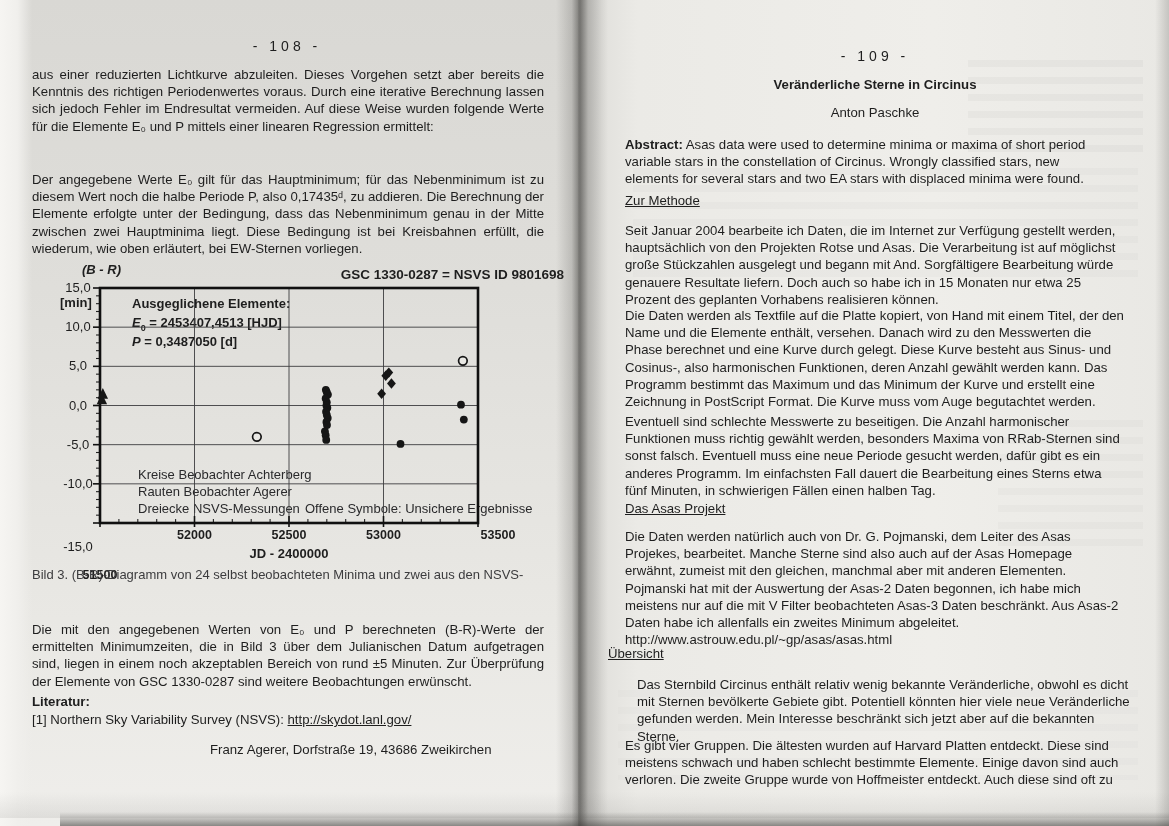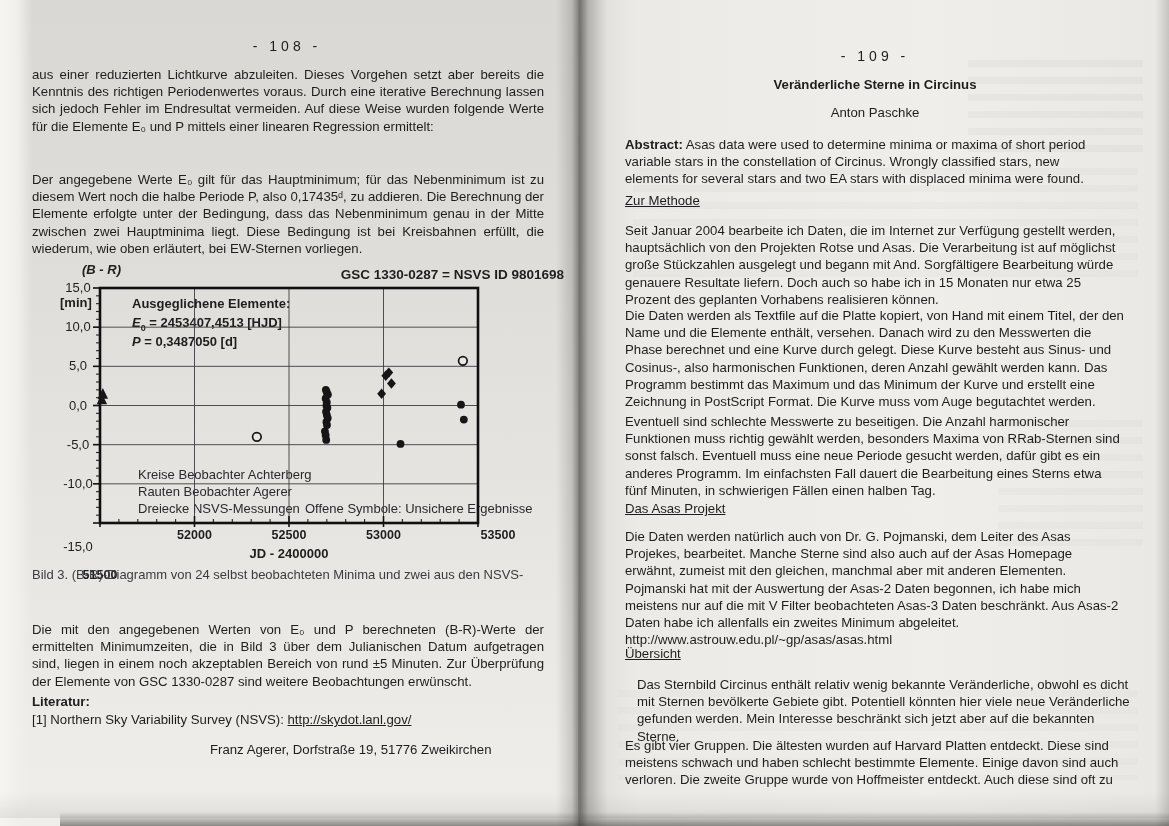--- a/index.html
+++ b/index.html
@@ -188,21 +188,21 @@
     </div>
 
     <div class="abs body-text just" style="left:32px;top:621px;width:512px;">Die mit den angegebenen Werten von E₀ und P berechneten (B-R)-Werte der ermittelten Minimumzeiten, die in Bild 3 über dem Julianischen Datum aufgetragen sind, liegen in einem noch akzeptablen Bereich von rund ±5 Minuten. Zur Überprüfung der Elemente von GSC 1330-0287 sind weitere Beobachtungen erwünscht.</div>
 
     <div class="abs body-text bold" style="left:32px;top:693px;">Literatur:</div>
     <div class="abs body-text" style="left:32px;top:711px;width:512px;">
       <span>[1] Northern Sky Variability Survey (NSVS): </span><span class="underline">http://skydot.lanl.gov/</span>
     </div>
 
     <div class="abs addr" style="left:210px;top:741px;width:360px;">
-      <div>Franz Agerer, Dorfstraße 19, 51776 Zweikirchen</div>
+      <div>Franz Agerer, Dorfstraße 19, 43686 Zweikirchen</div>
     </div>
   </div>
 
   <div id="right-page" class="page">
     <div class="ghost" style="left:390px;top:60px;width:175px;height:95px;"></div>
     <div class="ghost" style="left:55px;top:168px;width:505px;height:115px;opacity:.35;"></div>
     <div class="ghost" style="left:420px;top:420px;width:145px;height:130px;opacity:.4;"></div>
     <div class="ghost" style="left:40px;top:690px;width:520px;height:90px;opacity:.3;"></div>
 
     <div class="abs pageno" style="left:47px;top:48px;width:500px;">-  109  -</div>
@@ -218,21 +218,21 @@
     <div class="abs body-text" style="left:47px;top:307px;width:500px;">Die Daten werden als Textfile auf die Platte kopiert, von Hand mit einem Titel, der den Name und die Elemente enthält, versehen. Danach wird zu den Messwerten die Phase berechnet und eine Kurve durch gelegt. Diese Kurve besteht aus Sinus- und Cosinus-, also harmonischen Funktionen, deren Anzahl gewählt werden kann. Das Programm bestimmt das Maximum und das Minimum der Kurve und erstellt eine Zeichnung in PostScript Format. Die Kurve muss vom Auge begutachtet werden.</div>
     <div class="abs body-text" style="left:47px;top:413px;width:500px;">Eventuell sind schlechte Messwerte zu beseitigen. Die Anzahl harmonischer  Funktionen muss richtig gewählt werden, besonders Maxima von RRab-Sternen sind sonst falsch. Eventuell muss eine neue Periode gesucht werden, dafür gibt es ein anderes Programm. Im einfachsten Fall dauert die Bearbeitung eines Sterns etwa fünf Minuten, in schwierigen Fällen einen halben Tag.</div>
 
     <div class="abs body-text underline" style="left:47px;top:500px;">Das Asas Projekt</div>
     <div class="abs body-text" style="left:47px;top:528px;width:500px;">
       <div>Die Daten werden natürlich auch von Dr. G. Pojmanski, dem Leiter des Asas Projekes, bearbeitet. Manche Sterne sind also auch auf der Asas Homepage erwähnt, zumeist mit den gleichen, manchmal aber mit anderen Elementen.</div>
       <div>Pojmanski hat mit der Auswertung der Asas-2 Daten begonnen, ich habe mich meistens nur auf die mit V Filter beobachteten Asas-3 Daten beschränkt. Aus Asas-2 Daten habe ich allenfalls ein zweites Minimum abgeleitet.</div>
       <div>http://www.astrouw.edu.pl/~gp/asas/asas.html</div>
     </div>
 
-    <div class="abs body-text underline" style="left:47px;top:645px;">Übersicht</div>
+    <div class="abs body-text underline" style="left:30px;top:645px;">Übersicht</div>
     <div class="abs body-text" style="left:59px;top:676px;width:500px;">Das Sternbild Circinus enthält relativ wenig bekannte Veränderliche, obwohl es dicht mit Sternen bevölkerte Gebiete gibt. Potentiell könnten hier viele neue Veränderliche gefunden werden. Mein Interesse beschränkt sich jetzt aber auf die bekannten Sterne.</div>
     <div class="abs body-text" style="left:47px;top:737px;width:500px;">Es gibt vier Gruppen. Die ältesten wurden auf Harvard Platten entdeckt. Diese sind meistens schwach und haben schlecht bestimmte Elemente. Einige davon sind auch verloren. Die zweite Gruppe wurde von Hoffmeister entdeckt. Auch diese sind oft zu</div>
   </div>
 
   <div id="left-edge"></div>
   <div id="gutter"></div>
   <div id="right-edge"></div>
   <div id="bottom-soft"></div>
   <div id="bottom-edge"></div>
 </div>

